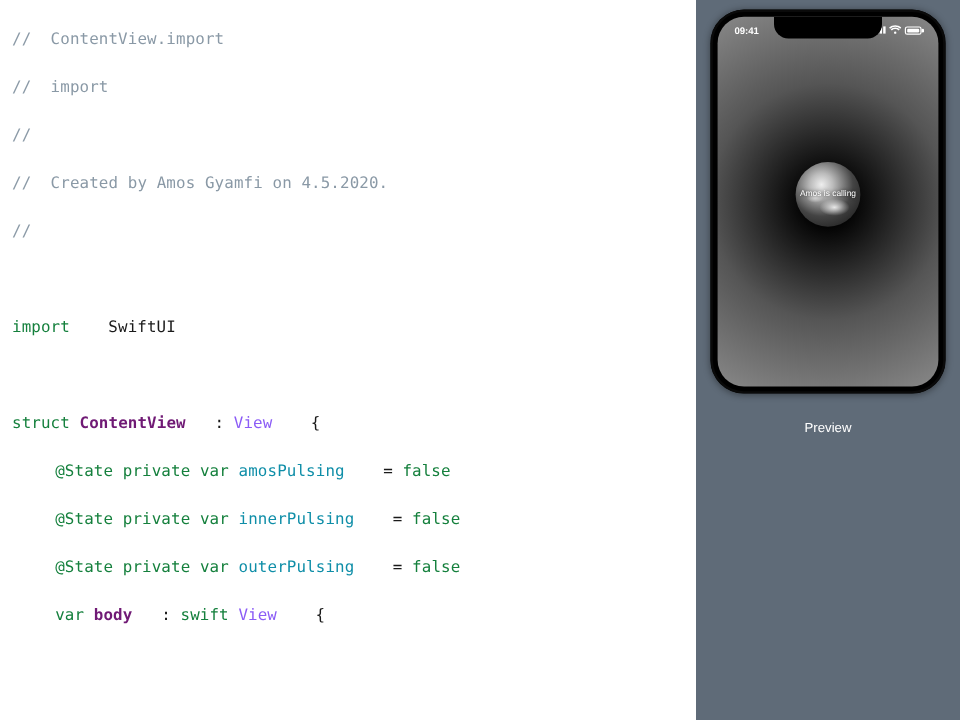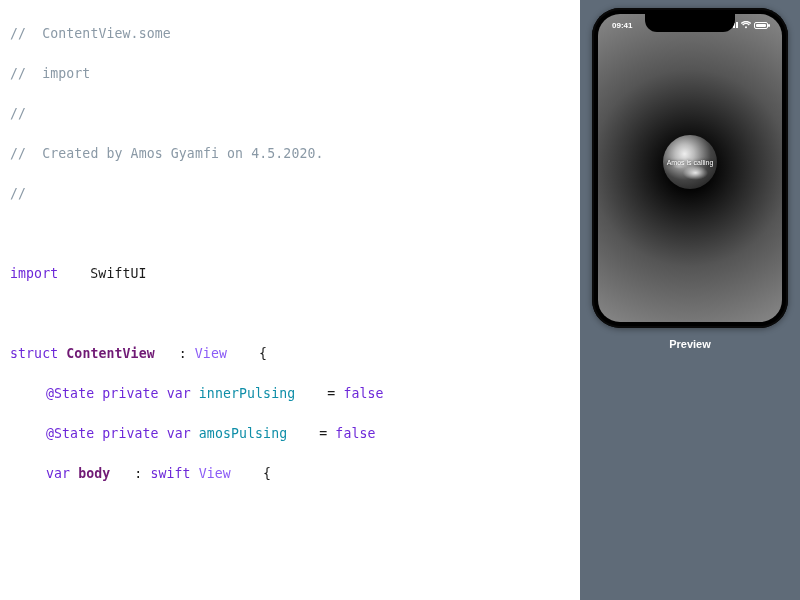--- a/index.html
+++ b/index.html
@@ -9,21 +9,21 @@
     flex: 1 1 auto;
     padding: 4px 0 0 10px;
     font-size: 13.2px;
     line-height: 20px;
     color: #1a1a1a;
     white-space: pre;
     overflow: hidden;
     letter-spacing: 0.1px;
   }
   .cm  { color: #8a99a6; }
-  .kw  { color: #6d28d9; }
+  .kw  { color: #15803d; }
   .ty  { color: #701a75; font-weight: bold; }
   .ty2 { color: #8b5cf6; }
   .id  { color: #0f8ea8; }
   .p   { color: #1a1a1a; margin-left: 24px; }
   .indent1 { padding-left: 36px; }
   .preview-panel {
     width: 220px;
     flex: 0 0 220px;
     background: #5f6b78;
     display: flex;
@@ -109,40 +109,41 @@
     top: 50%; left: 50%;
     transform: translate(-50%, -50%);
     white-space: nowrap;
     z-index: 2;
     text-shadow: 0 0 3px rgba(0,0,0,0.9);
   }
   .preview-label {
     color: #fff;
     font-family: -apple-system, "Helvetica Neue", Arial, sans-serif;
     font-size: 11px;
-    font-weight: 700;
-    margin-top: 10px;
+    font-weight: 400;
+    margin-top: 23px;
     text-align: center;
   }
 </style>
 </head>
 <body>
 
 <div class="editor">
-<div class="cm">//  ContentView.some</div>
+<div class="cm">//  ContentView.import</div>
 <div class="cm">//  import</div>
 <div class="cm">//</div>
 <div class="cm">//  Created by Amos Gyamfi on 4.5.2020.</div>
 <div class="cm">//</div>
 <div>&nbsp;</div>
 <div><span class="kw">import</span> <span class="p">SwiftUI</span></div>
 <div>&nbsp;</div>
 <div><span class="kw">struct</span> <span class="ty">ContentView</span><span class="p">: </span><span class="ty2">View</span><span class="p"> {</span></div>
+<div class="indent1"><span class="kw">@State</span> <span class="kw">private</span> <span class="kw">var</span> <span class="id">amosPulsing</span><span class="p"> = </span><span class="kw">false</span></div>
 <div class="indent1"><span class="kw">@State</span> <span class="kw">private</span> <span class="kw">var</span> <span class="id">innerPulsing</span><span class="p"> = </span><span class="kw">false</span></div>
-<div class="indent1"><span class="kw">@State</span> <span class="kw">private</span> <span class="kw">var</span> <span class="id">amosPulsing</span><span class="p"> = </span><span class="kw">false</span></div>
+<div class="indent1"><span class="kw">@State</span> <span class="kw">private</span> <span class="kw">var</span> <span class="id">outerPulsing</span><span class="p"> = </span><span class="kw">false</span></div>
 <div class="indent1"><span class="kw">var</span> <span class="ty">body</span><span class="p">: </span><span class="kw">swift</span> <span class="ty2">View</span><span class="p"> {</span></div>
 
 
 
 
 
 
 
 
 

